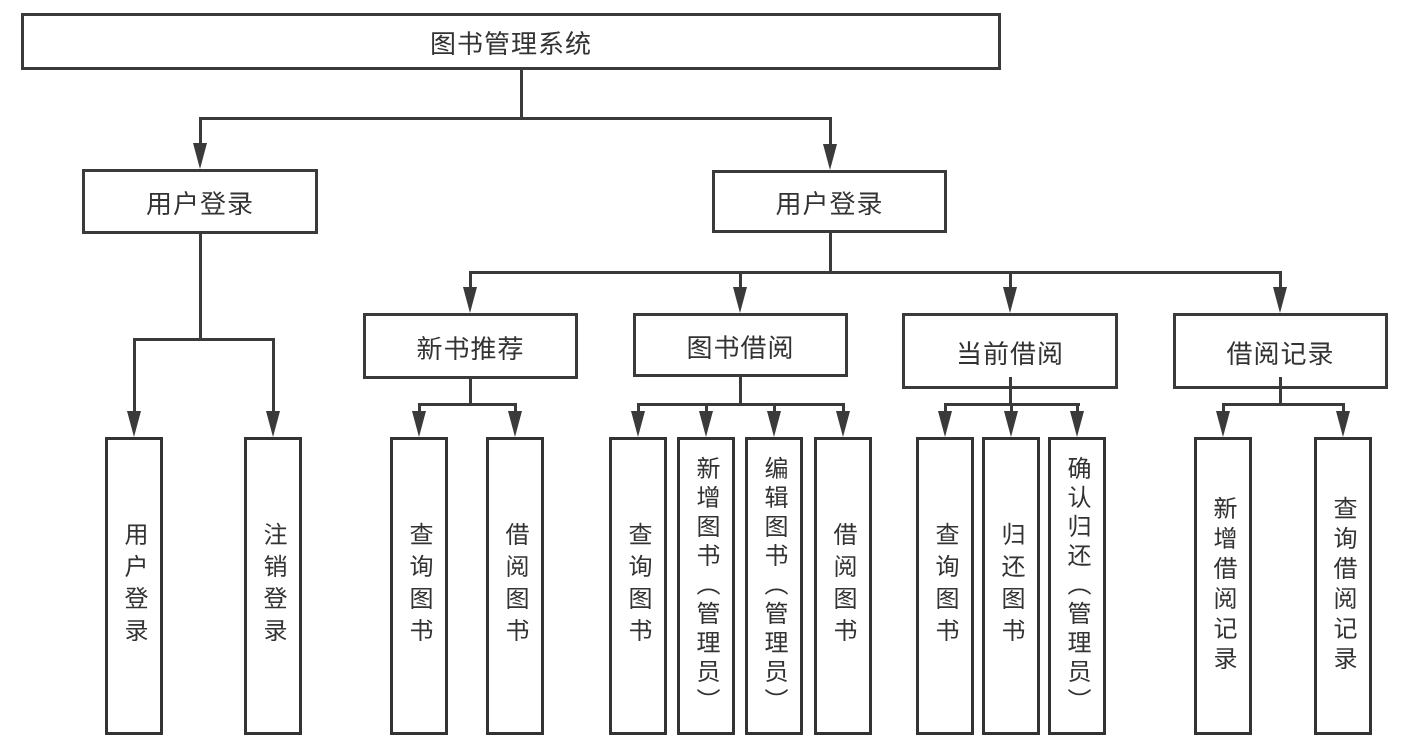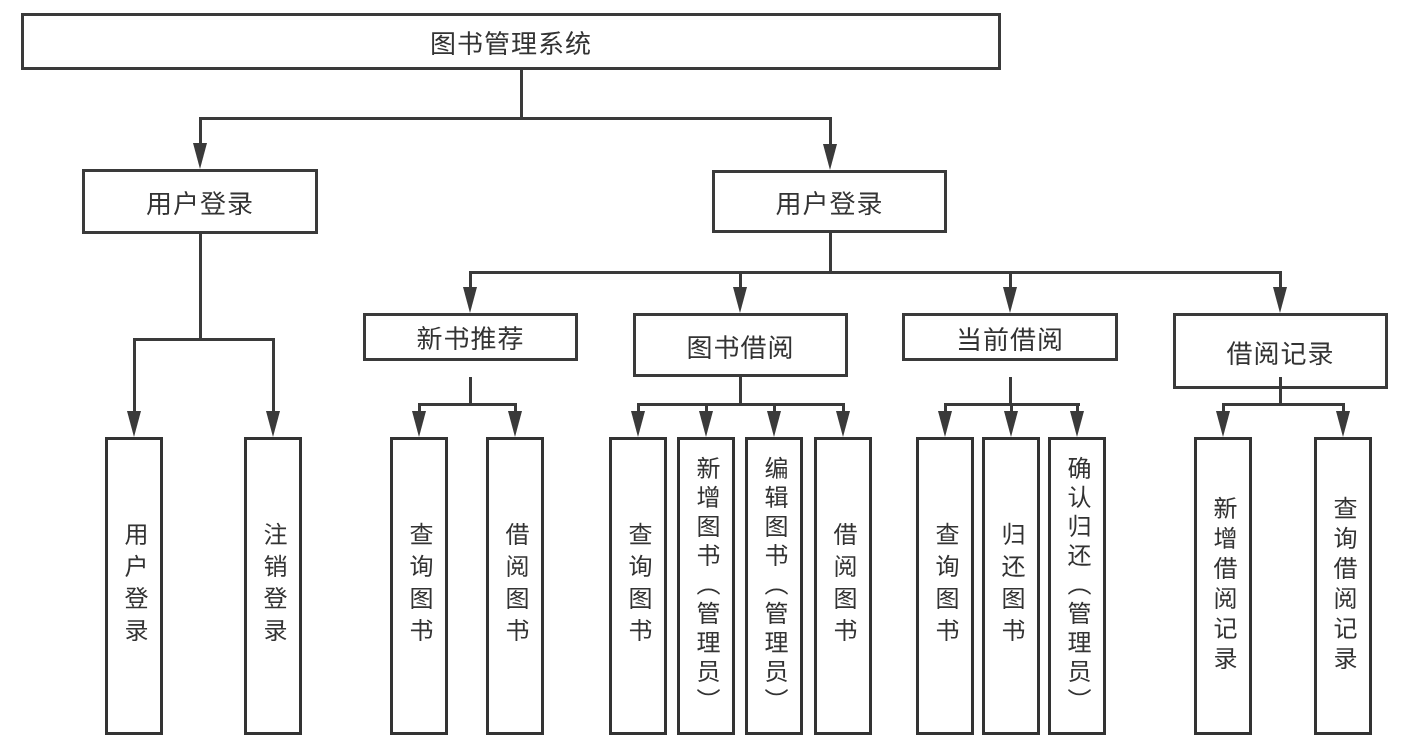--- a/index.html
+++ b/index.html
@@ -74,27 +74,27 @@
     <span>图书管理系统</span>
   </div>
 
   <div class="hbox" style="left:82px; top:169px; width:236px; height:65px;">
     <span>用户登录</span>
   </div>
   <div class="hbox" style="left:712px; top:170px; width:235px; height:63px;">
     <span>用户登录</span>
   </div>
 
-  <div class="hbox" style="left:363px; top:313px; width:215px; height:48px;font-family:Liberation Mono, monospace;">
+  <div class="hbox" style="left:363px; top:313px; width:215px; height:66px;">
     <span>新书推荐</span>
   </div>
   <div class="hbox" style="left:633px; top:313px; width:215px; height:64px;">
     <span>图书借阅</span>
   </div>
-  <div class="hbox" style="left:902px; top:313px; width:216px; height:48px;">
+  <div class="hbox" style="left:902px; top:313px; width:216px; height:76px;">
     <span>当前借阅</span>
   </div>
   <div class="hbox" style="left:1173px; top:313px; width:215px; height:76px;">
     <span>借阅记录</span>
   </div>
 
   <div class="vbox sp4" style="left:105px;">
     <span>用户登录</span>
   </div>
   <div class="vbox sp4" style="left:244px;">

